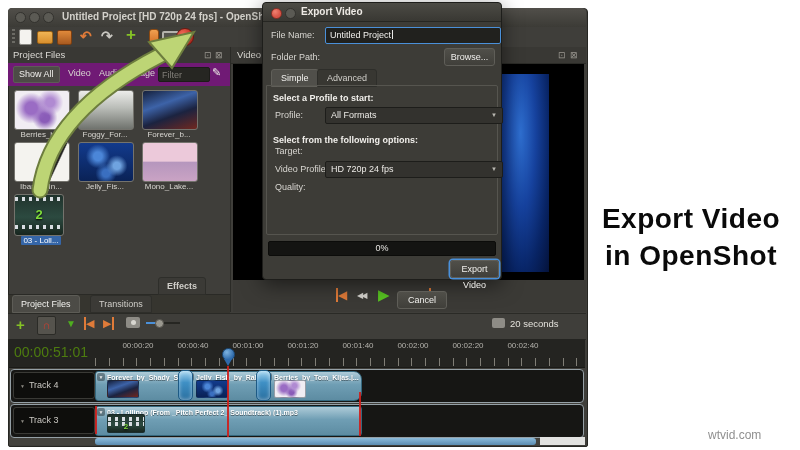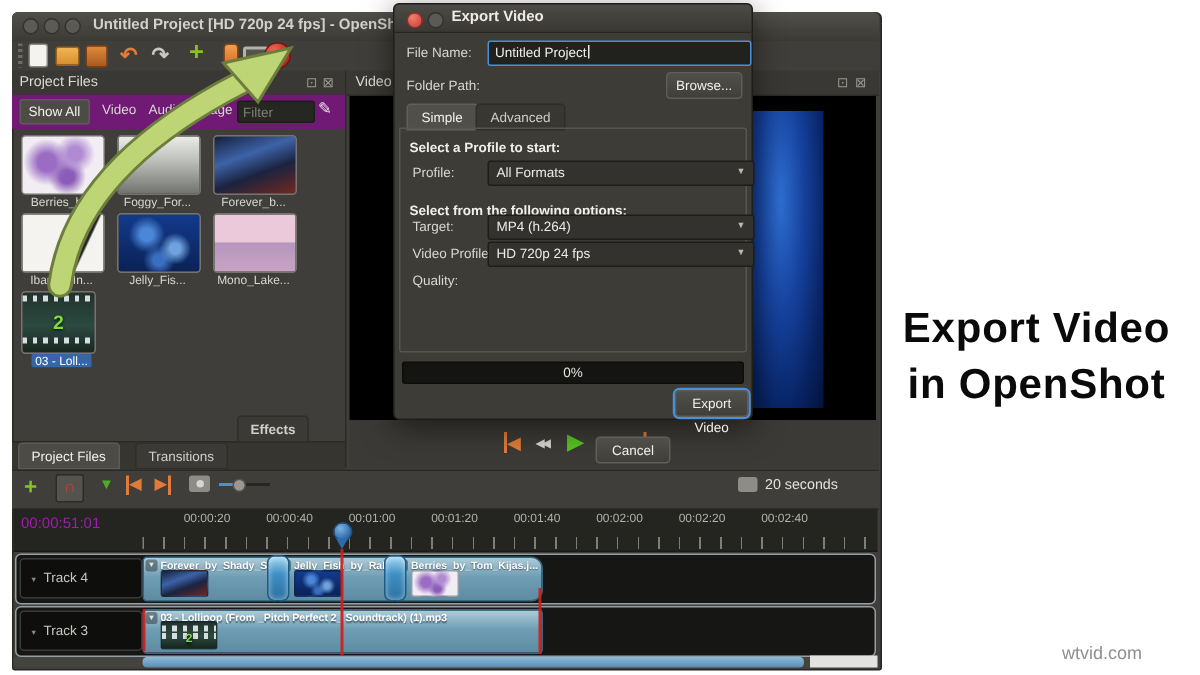--- a/index.html
+++ b/index.html
@@ -164,21 +164,21 @@
       <div style="width:5px;height:5px;border-radius:50%;background:#d8d6d0;margin:3px auto;"></div>
     </div>
   <div class="a" style="left:146px;top:322px;width:34px;height:2px;background:#262622;">
     <div style="position:absolute;left:0;top:0;width:10px;height:2px;background:#4a90d9;"></div>
     <div style="position:absolute;left:9px;top:-3px;width:7px;height:7px;border-radius:50%;background:#9a988f;border:1px solid #55534d;"></div>
   </div>
   <div class="a" style="left:492px;top:318px;width:13px;height:10px;background:#8e8c86;border-radius:2px;"></div>
   <div class="a txt" style="left:510px;top:318px;font-size:9.5px;color:#e4e2dc;">20 seconds</div>
 
   <div class="a ruler" style="left:9px;top:339px;width:576px;height:28px;"></div>
-  <div class="a" style="left:14px;top:344px;color:#a21caf;font-size:10px;">00:00:51:01</div>
+  <div class="a" style="left:14px;top:344px;color:#4d7c0f;font-size:14px;">00:00:51:01</div>
   <div class="a tick-lbl" style="left:116px;top:341px;">00:00:20</div>
   <div class="a tick-lbl" style="left:171px;top:341px;">00:00:40</div>
   <div class="a tick-lbl" style="left:226px;top:341px;">00:01:00</div>
   <div class="a tick-lbl" style="left:281px;top:341px;">00:01:20</div>
   <div class="a tick-lbl" style="left:336px;top:341px;">00:01:40</div>
   <div class="a tick-lbl" style="left:391px;top:341px;">00:02:00</div>
   <div class="a tick-lbl" style="left:446px;top:341px;">00:02:20</div>
   <div class="a tick-lbl" style="left:501px;top:341px;">00:02:40</div>
   <div class="a ruler-ticks" style="left:95px;top:358px;width:489px;"></div>
 
@@ -254,23 +254,20 @@
     <div class="a" style="left:3px;top:82px;width:230px;height:148px;border:1px solid #56554f;border-radius:0 2px 2px 2px;"></div>
 
     <div class="a dlg-sec" style="left:10px;top:90px;">Select a Profile to start:</div>
     <div class="a dlg-lbl" style="left:12px;top:107px;">Profile:</div>
     <div class="a dd" style="left:62px;top:104px;width:166px;height:15px;">
       <span>All Formats</span><span class="dd-arrow">▼</span>
     </div>
 
     <div class="a dlg-sec" style="left:10px;top:132px;">Select from the following options:</div>
     <div class="a dlg-lbl" style="left:12px;top:143px;">Target:</div>
-    <div class="a dd" style="left:62px;top:140px;width:166px;height:15px;">
-      <span>MP4 (h.264)</span><span class="dd-arrow">▼</span>
-    </div>
     <div class="a dlg-lbl" style="left:12px;top:161px;">Video Profile:</div>
     <div class="a dd" style="left:62px;top:158px;width:166px;height:15px;">
       <span>HD 720p 24 fps</span><span class="dd-arrow">▼</span>
     </div>
     <div class="a dlg-lbl" style="left:12px;top:179px;">Quality:</div>
 
     <div class="a progress" style="left:5px;top:238px;width:226px;height:13px;">0%</div>
     <div class="a btn" style="left:134px;top:257px;width:48px;height:16px;line-height:16px;margin-top:31px;">Cancel</div>
     <div class="a btn" style="left:187px;top:257px;width:47px;height:16px;line-height:16px;box-shadow:0 0 0 1.5px #4a90d9;">Export Video</div>
   </div>

